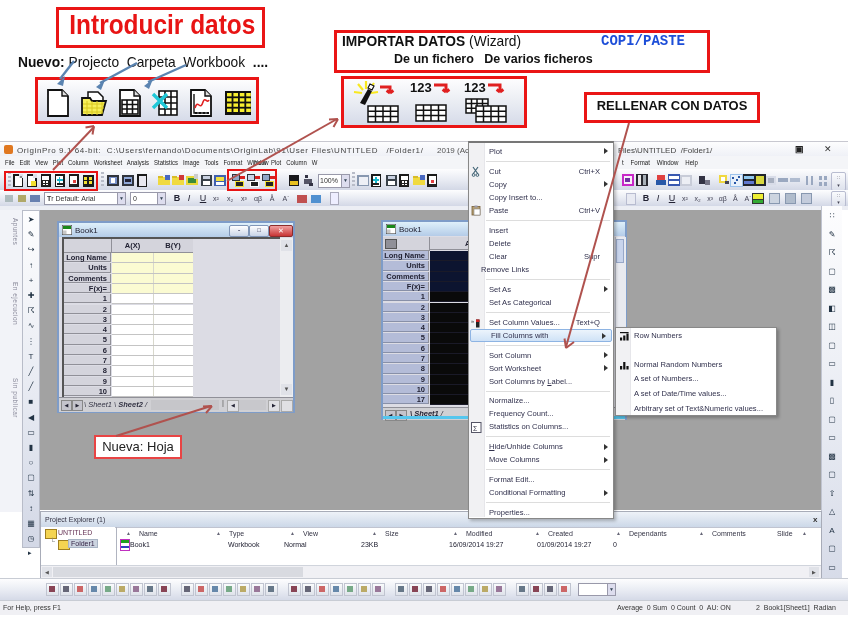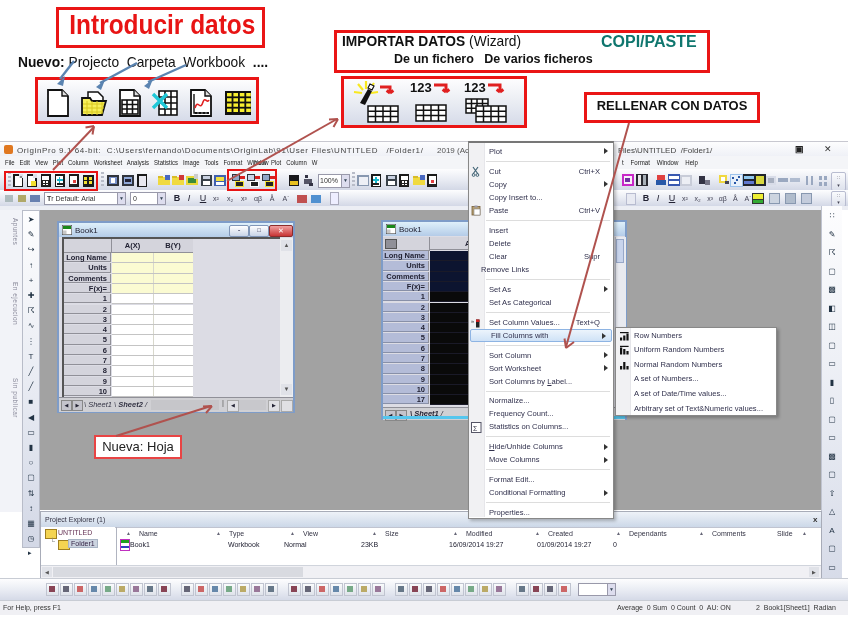--- a/index.html
+++ b/index.html
@@ -617,26 +617,20 @@
       </div>
     </div>
     <div class="abs" style="z-index:6;left:615px;top:327px;width:162px;height:89px;background:#fff;border:1px solid #888;box-sizing:border-box;box-shadow:2px 2px 3px rgba(0,0,0,0.25);font-size:7.6px;color:#30304c;">
       <div class="abs" style="left:0;top:0;width:14px;height:87px;background:#f1f1f3;border-right:1px solid #e6e6ea;"></div>
       <div class="abs" style="left:0;top:0.7px;width:160px;height:14.56px;line-height:14.56px;padding-left:18px;box-sizing:border-box;white-space:nowrap;"><span class="abs" style="left:2.5px;top:2px;"><svg width="11" height="11" viewBox="0 0 11 11">
             <rect x="1" y="6.5" width="2.2" height="3" fill="#111"></rect>
             <rect x="4.2" y="4.5" width="2.2" height="5" fill="#111"></rect>
             <rect x="7.4" y="2.5" width="2.2" height="7" fill="#111"></rect>
             <rect x="1" y="1" width="8.6" height="1.2" fill="#111"></rect>
           </svg></span>Row Numbers</div>
-      <div class="abs" style="left:0;top:15.3px;width:160px;height:14.56px;line-height:14.56px;padding-left:18px;box-sizing:border-box;white-space:nowrap;"><span class="abs" style="left:2.5px;top:2px;"><svg width="11" height="11" viewBox="0 0 11 11">
-            <rect x="1" y="2.5" width="2.2" height="7" fill="#111"></rect>
-            <rect x="4.2" y="4" width="2.2" height="5.5" fill="#111"></rect>
-            <rect x="7.4" y="6" width="2.2" height="3.5" fill="#111"></rect>
-            <rect x="1" y="0.8" width="8.6" height="1.2" fill="#111"></rect>
-          </svg></span>Uniform Random Numbers</div>
       <div class="abs" style="left:0;top:29.8px;width:160px;height:14.56px;line-height:14.56px;padding-left:18px;box-sizing:border-box;white-space:nowrap;"><span class="abs" style="left:2.5px;top:2px;"><svg width="11" height="11" viewBox="0 0 11 11">
             <rect x="1" y="6" width="2.2" height="3.5" fill="#111"></rect>
             <rect x="4.2" y="2" width="2.2" height="7.5" fill="#111"></rect>
             <rect x="7.4" y="6" width="2.2" height="3.5" fill="#111"></rect>
           </svg></span>Normal Random Numbers</div>
       <div class="abs" style="left:0;top:44.4px;width:160px;height:14.56px;line-height:14.56px;padding-left:18px;box-sizing:border-box;white-space:nowrap;">A set of Numbers...</div>
       <div class="abs" style="left:0;top:73.5px;width:160px;height:14.56px;line-height:14.56px;padding-left:18px;box-sizing:border-box;white-space:nowrap;">Arbitrary set of Text&amp;Numeric values...</div>
       <div class="abs" style="left:0;top:58.9px;width:160px;height:14.56px;line-height:14.56px;padding-left:18px;box-sizing:border-box;white-space:nowrap;">A set of Date/Time values...</div>
     </div>
     <div class="abs tbgrad" style="left:0;top:578px;width:848px;height:22px;border-top:1px solid #c8ccd4;"></div>
@@ -838,21 +832,21 @@
           <rect x="16.8" y="15.4" width="4.6" height="3.4"></rect>
           <rect x="16.8" y="20.6" width="4.6" height="3.4"></rect>
           <rect x="23.200000000000003" y="5.0" width="4.6" height="3.4"></rect>
           <rect x="23.200000000000003" y="10.2" width="4.6" height="3.4"></rect>
           <rect x="23.200000000000003" y="15.4" width="4.6" height="3.4"></rect>
           <rect x="23.200000000000003" y="20.6" width="4.6" height="3.4"></rect>
         </g>
       </svg></div>
     <div class="redbox" style="left:334px;top:30px;width:376px;height:43px;"></div>
     <div class="abs" style="z-index:9;left:342px;top:33px;font-size:14.5px;color:#111;white-space:nowrap;transform:scaleX(0.95);transform-origin:0 0;"><b>IMPORTAR DATOS</b> (Wizard)</div>
-    <div class="abs" style="z-index:9;left:601px;top:33px;font-size:16px;color:#0f766e;"><b>COPI/PASTE</b></div>
+    <div class="abs" style="z-index:9;left:601px;top:33px;font-size:14px;color:#1d4ed8;font-family:Liberation Mono, monospace;"><b>COPI/PASTE</b></div>
     <div class="abs" style="z-index:9;left:394px;top:52px;font-size:12.5px;font-weight:bold;color:#111;white-space:nowrap;">De un fichero&nbsp;&nbsp; De varios ficheros</div>
     <div class="redbox" style="left:341px;top:76px;width:186px;height:52px;background:linear-gradient(#fdfdfe,#e8ebf2 55%,#d6dbe9);"></div>
     <div class="abs" style="z-index:9;left:352px;top:79px;"><svg width="52" height="46" viewBox="0 0 52 46">
         <g stroke="#f8e820" stroke-width="2.2">
           <path d="M14,2 L14,10 M6,5 L11,11 M2,13 L10,14 M22,4 L18,10 M26,13 L19,14"></path>
         </g>
         <path d="M8,24 L16,10 L20,12 L13,26 Z" fill="#111"></path>
         <path d="M16,9 l4,2 l2,-4 l-4,-2 z" fill="#fff" stroke="#111" stroke-width="1.2"></path>
         <path d="M28,8 h10 v6 M38,14 l-3.4,-2.4 M38,14 l3.4,-2.4" stroke="#e02020" stroke-width="3" fill="none"></path>
         <g transform="translate(16,27)">

